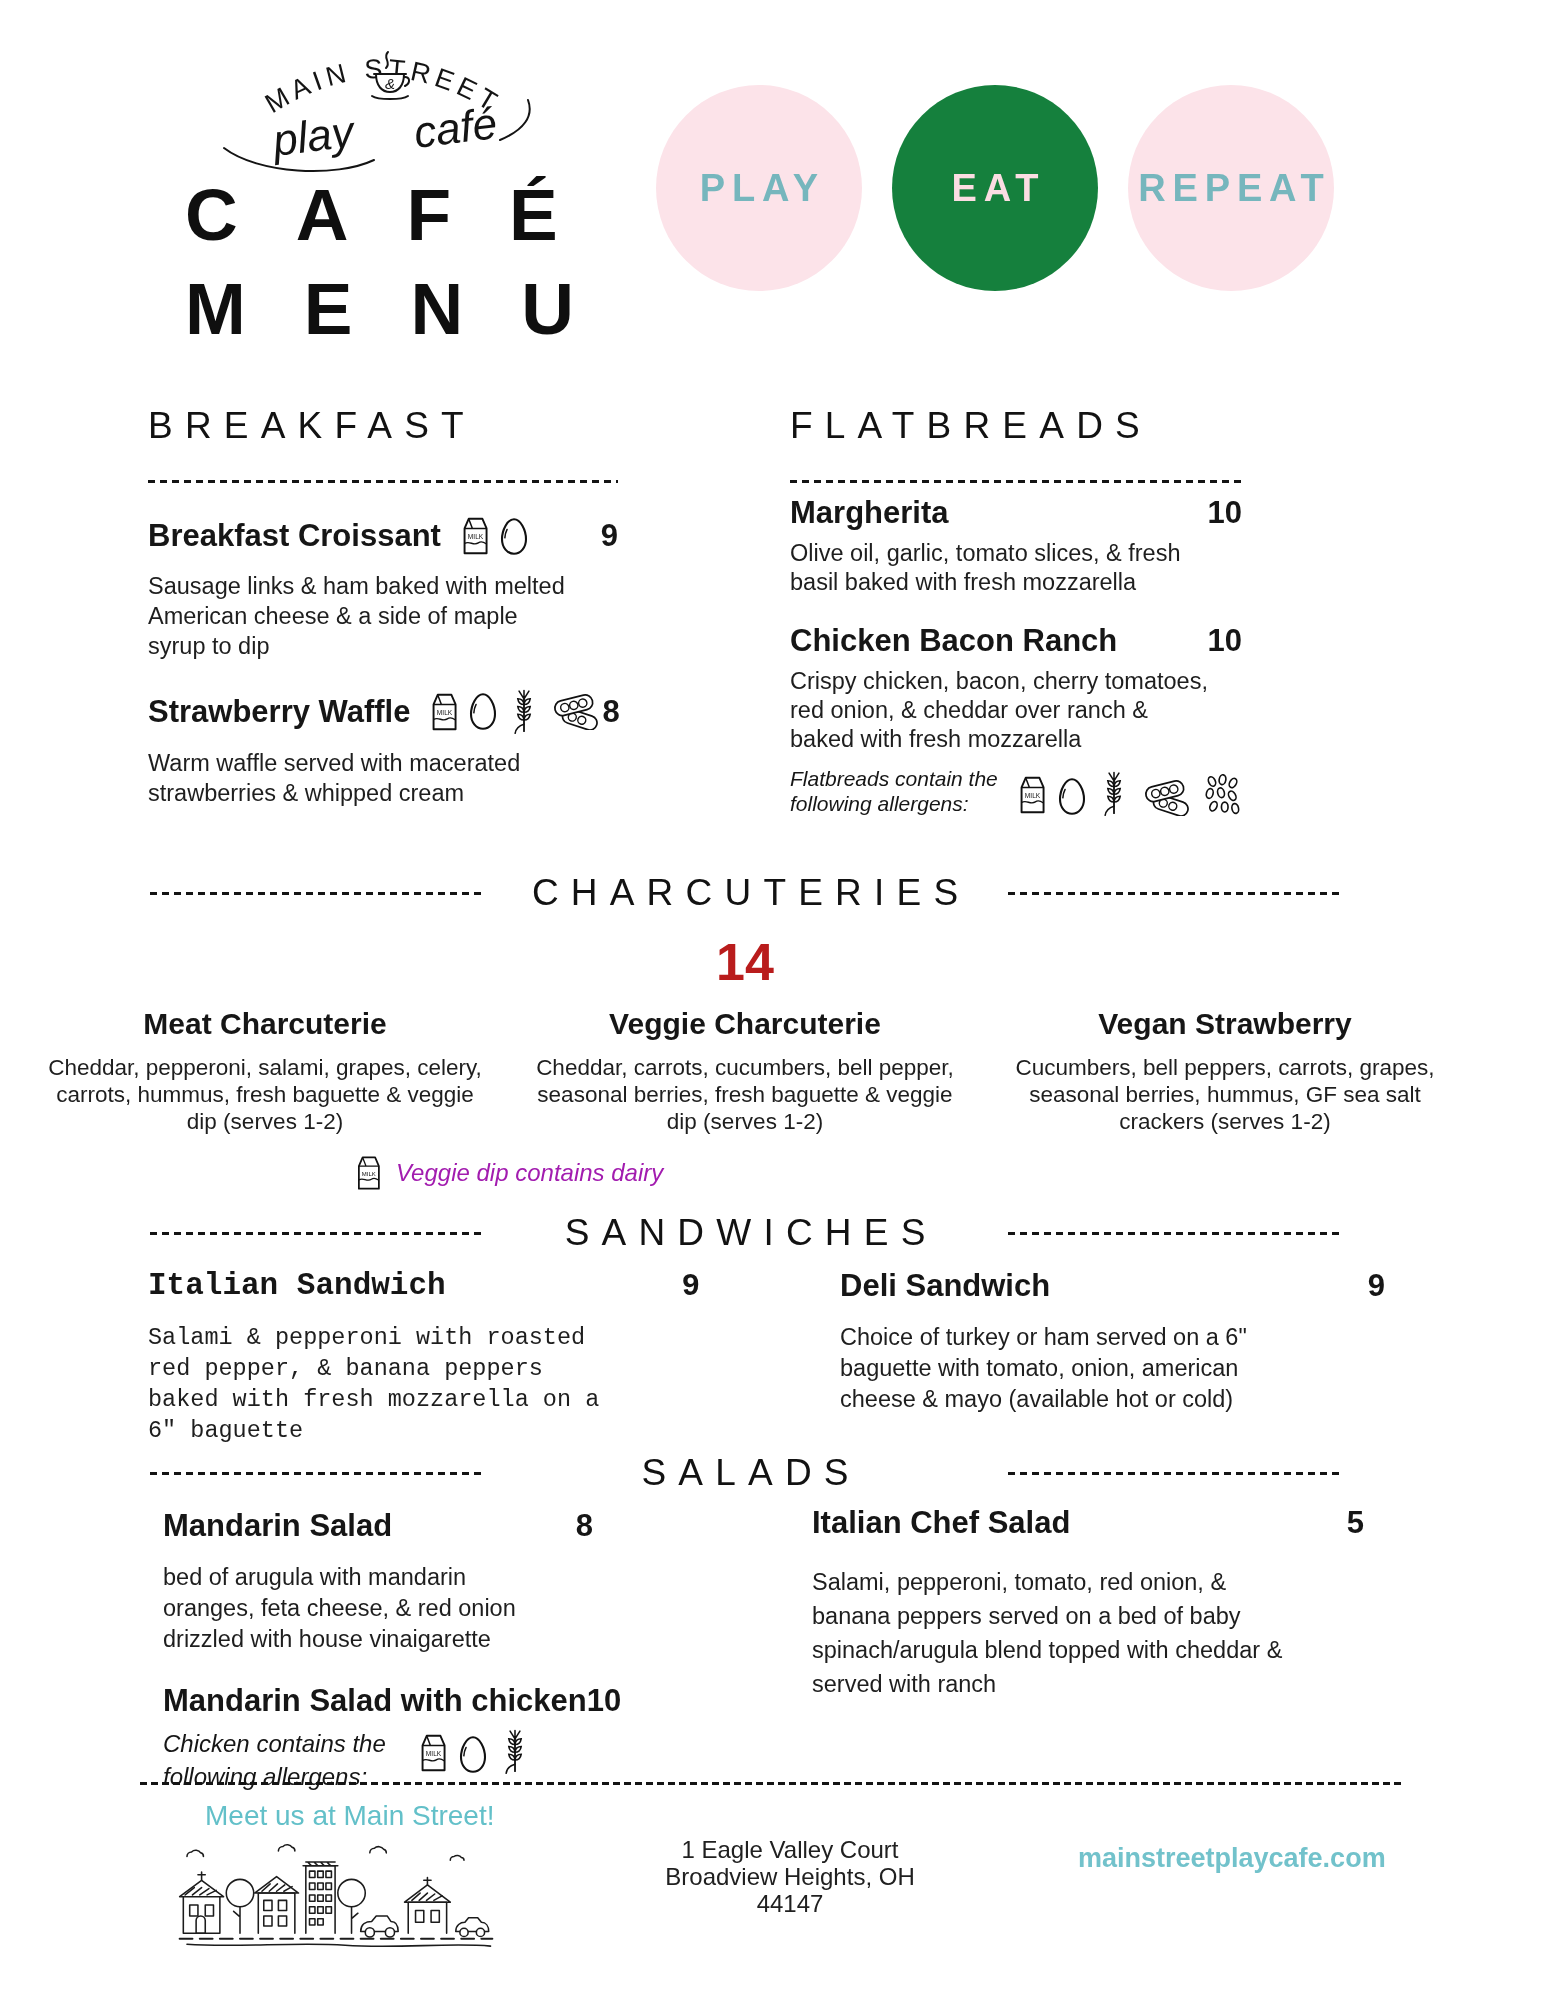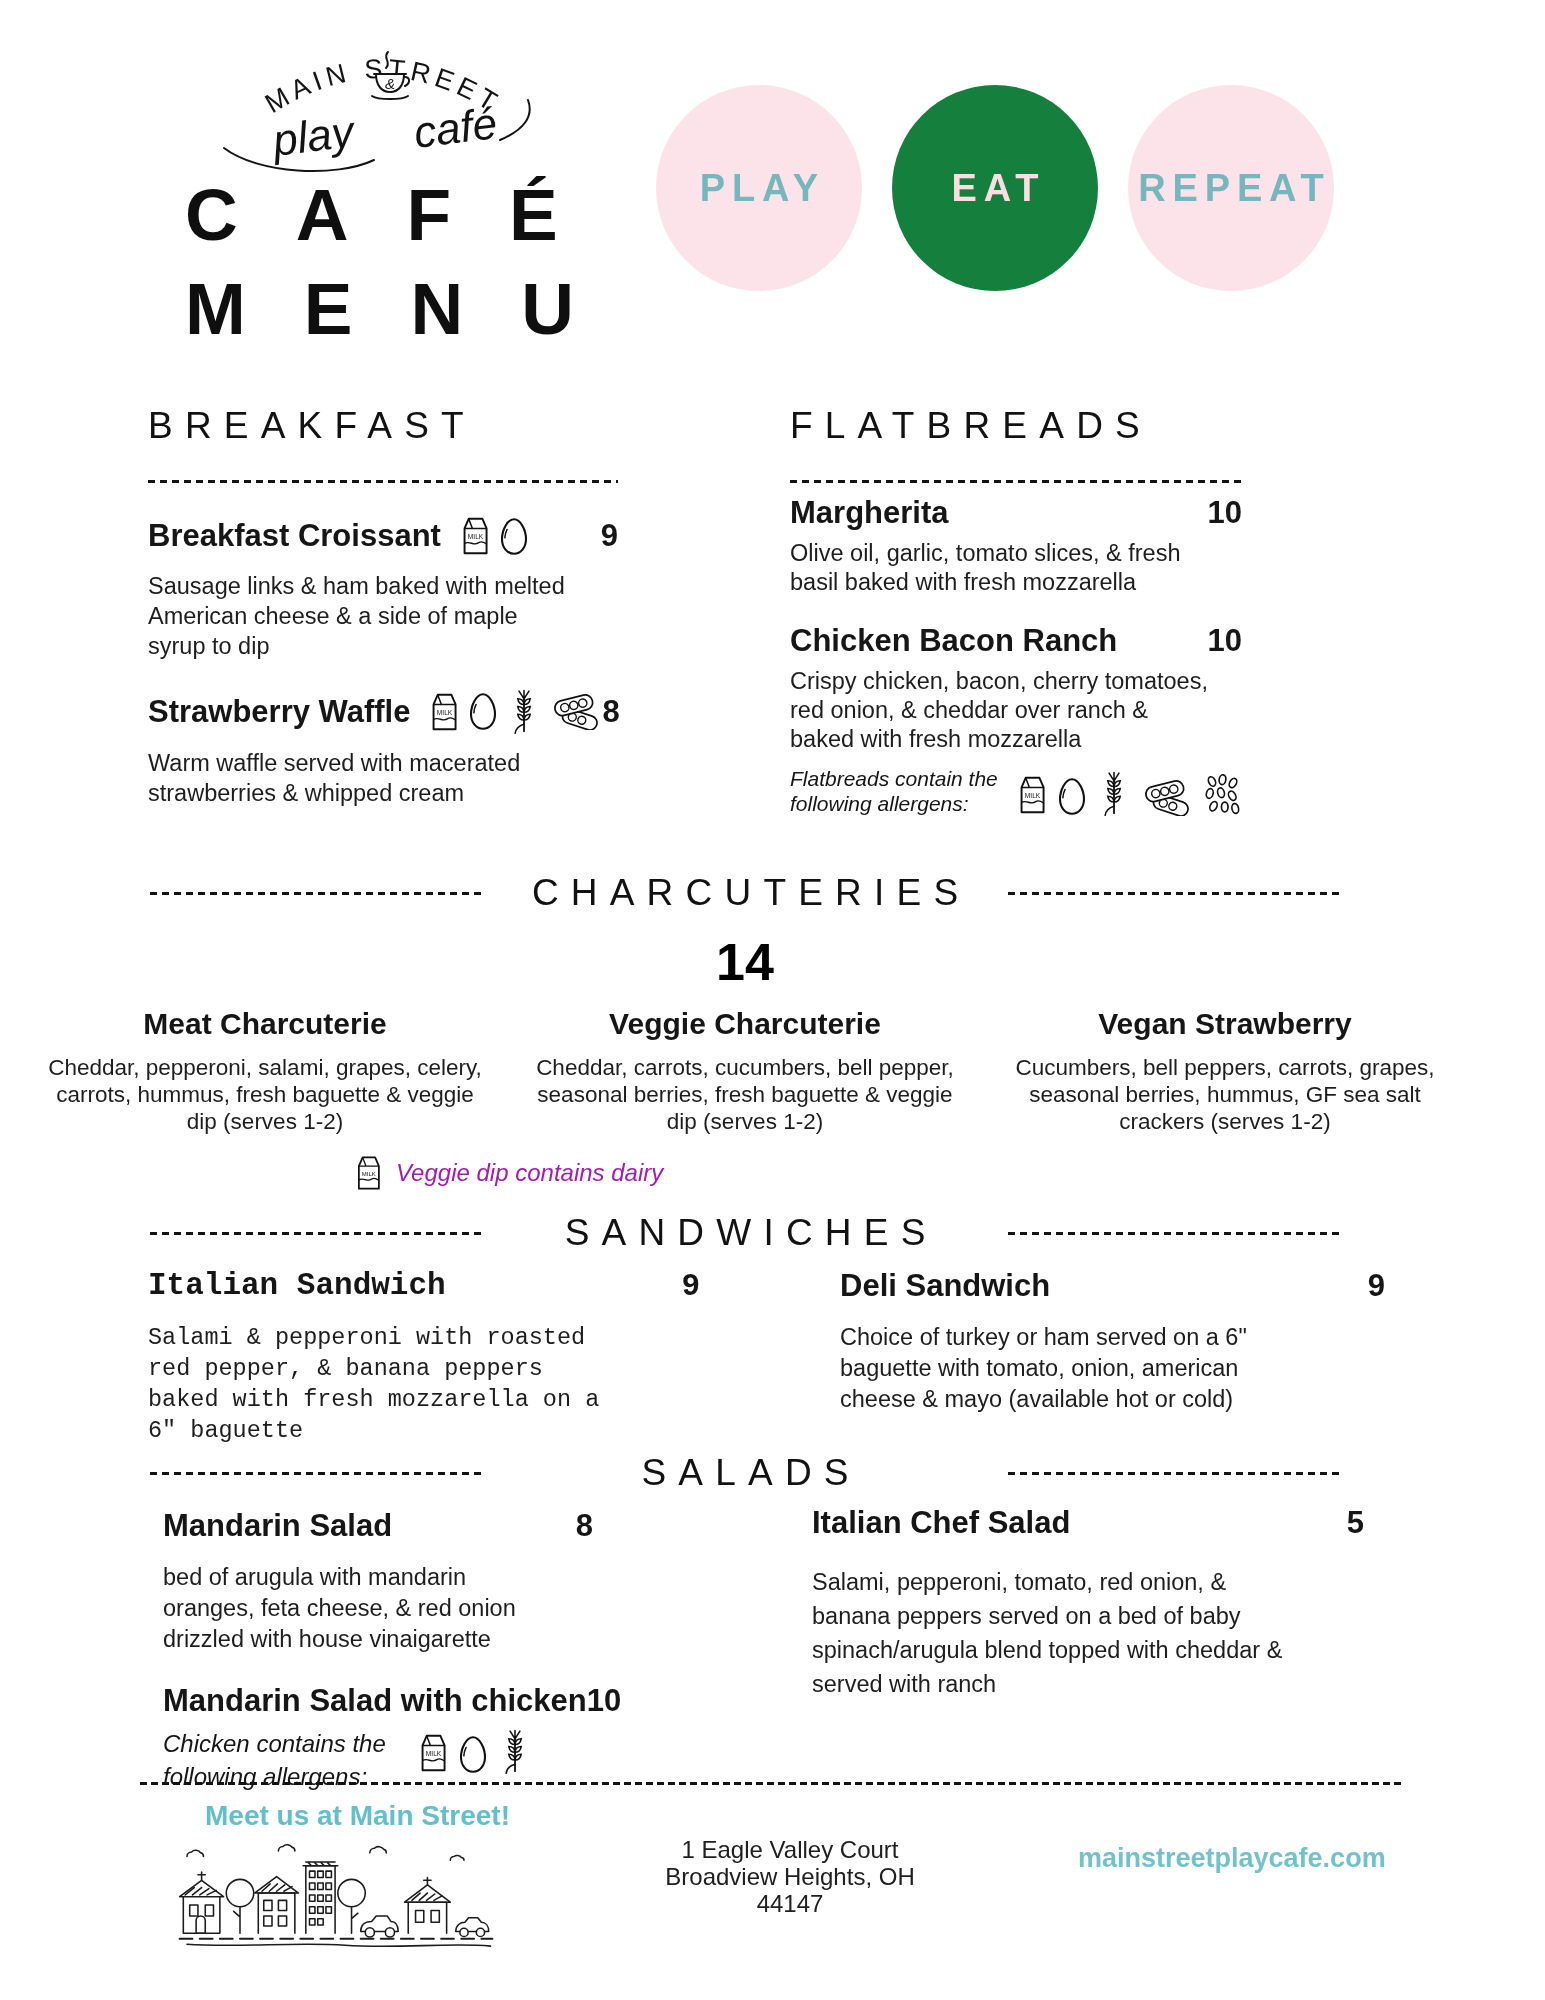--- a/index.html
+++ b/index.html
@@ -42,21 +42,21 @@
   .col-flatbreads{position:absolute;left:790px;top:404px;width:452px;}
   .col-breakfast .dash{margin-top:32px}
   .col-flatbreads .dash{margin-top:32px}
 
   
   .mid{position:absolute;left:0;width:1545px;}
   .mid-row{display:flex;align-items:center;justify-content:space-between;margin:0 205px 0 150px;}
   .mid-dash{width:332px;height:3px;background:repeating-linear-gradient(90deg,#141414 0 7px,transparent 7px 12px);}
   .mid-title{font-size:37px;font-weight:400;letter-spacing:0.33em;margin-right:-0.33em;white-space:nowrap;color:#121212;}
   #charcuteries{top:872px}
-  .char-price{width:1190px;margin-left:150px;text-align:center;color:#000000;font-size:52px;font-weight:700;margin-top:22px;line-height:52px;}
+  .char-price{width:1190px;margin-left:150px;text-align:center;color:#b91c1c;font-size:52px;font-weight:700;margin-top:22px;line-height:52px;}
   .char-cols{display:grid;grid-template-columns:450px 450px 450px;gap:30px;margin:16px 0 0 40px;}
   .char-col h3{margin:0;text-align:center;font-size:30px;font-weight:700;line-height:40px;}
   .char-col p{margin:10px 0 0 0;text-align:center;font-size:22.5px;line-height:27px;color:#1e1e1e;}
   .dairy-note{display:flex;align-items:center;gap:14px;margin:18px 0 0 352px;}
   .dairy-note .txt{font-size:24px;font-style:italic;color:#a21caf;}
   .dairy-note .ic-milk{width:30px;height:40px}
 
   #sandwiches{top:1212px}
   #salads{top:1452px}
   .abs-col{position:absolute;}
@@ -78,21 +78,21 @@
   .fb-note{display:flex;align-items:flex-end;gap:12px;margin-top:12px;}
   .fb-note .txt{font-size:21px;font-style:italic;line-height:25px;width:296px;}
   .col-breakfast .item-row{margin-top:32px}
   .col-breakfast .desc{margin-top:14px}
   .col-breakfast .item-row.second{margin-top:28px}
   .name-icons{display:flex;align-items:center;gap:9px;margin-left:16px;}
 
   
   .footer-dash{position:absolute;left:140px;top:1782px;width:1265px;height:3px;
      background:repeating-linear-gradient(90deg,#141414 0 7px,transparent 7px 11px);}
-  .tagline{position:absolute;left:205px;top:1800px;font-size:28px;font-weight:700;color:#63c0c9;}
+  .tagline{position:absolute;left:205px;top:1800px;font-size:28px;font-weight:400;color:#63c0c9;}
   .street-svg{position:absolute;left:176px;top:1840px;}
   .address{position:absolute;left:600px;top:1836px;width:380px;text-align:center;font-size:24px;line-height:27px;color:#202020;}
   .website{position:absolute;left:1078px;top:1843px;font-size:27px;font-weight:700;color:#72c2cb;text-decoration:none;}
 </style>
 </head>
 <body>
 
 <svg width="0" height="0" style="position:absolute" aria-hidden="true">
   <defs>
     <symbol id="sym-milk" viewBox="0 0 24 30">

